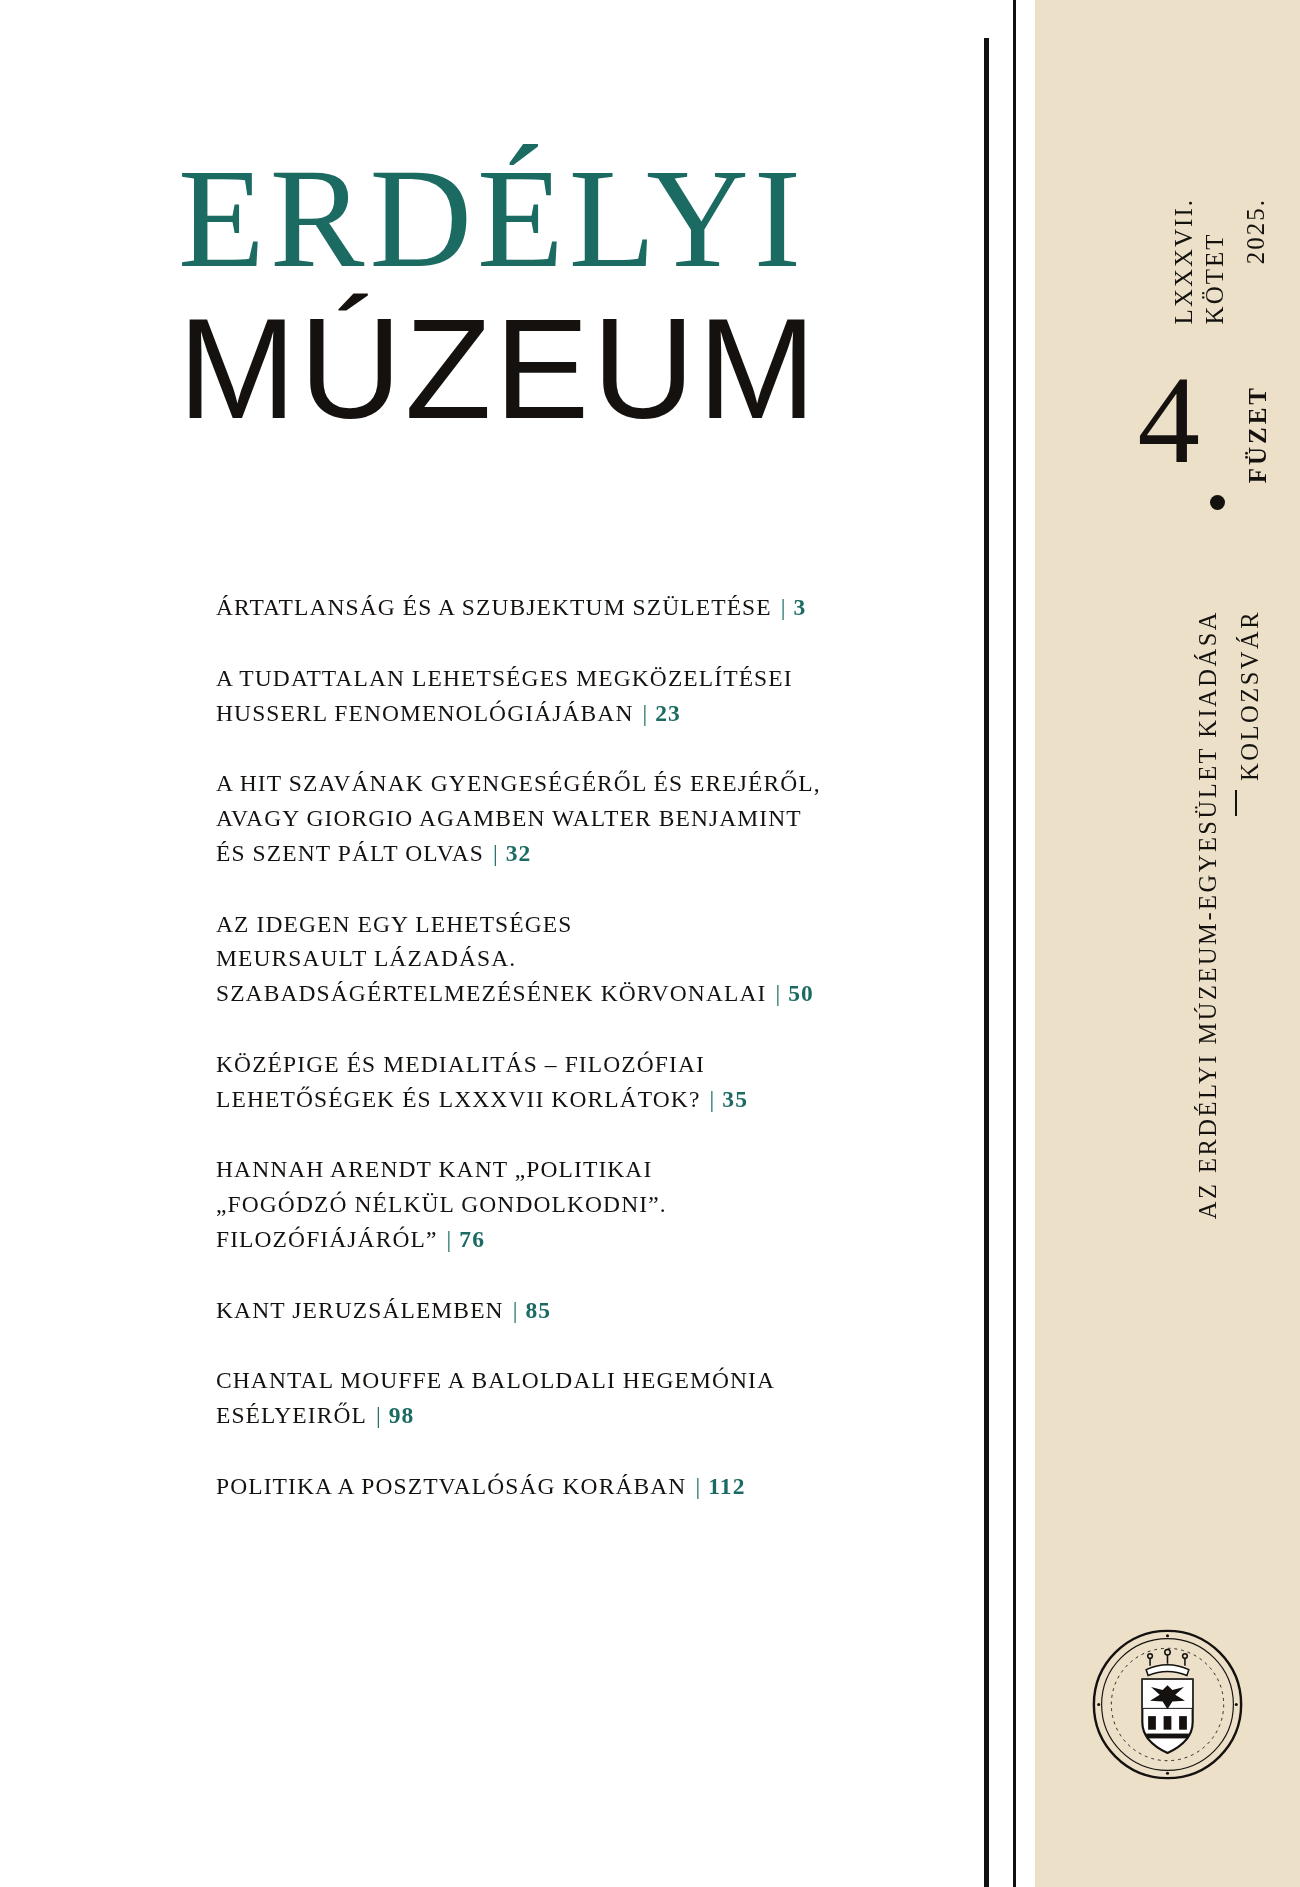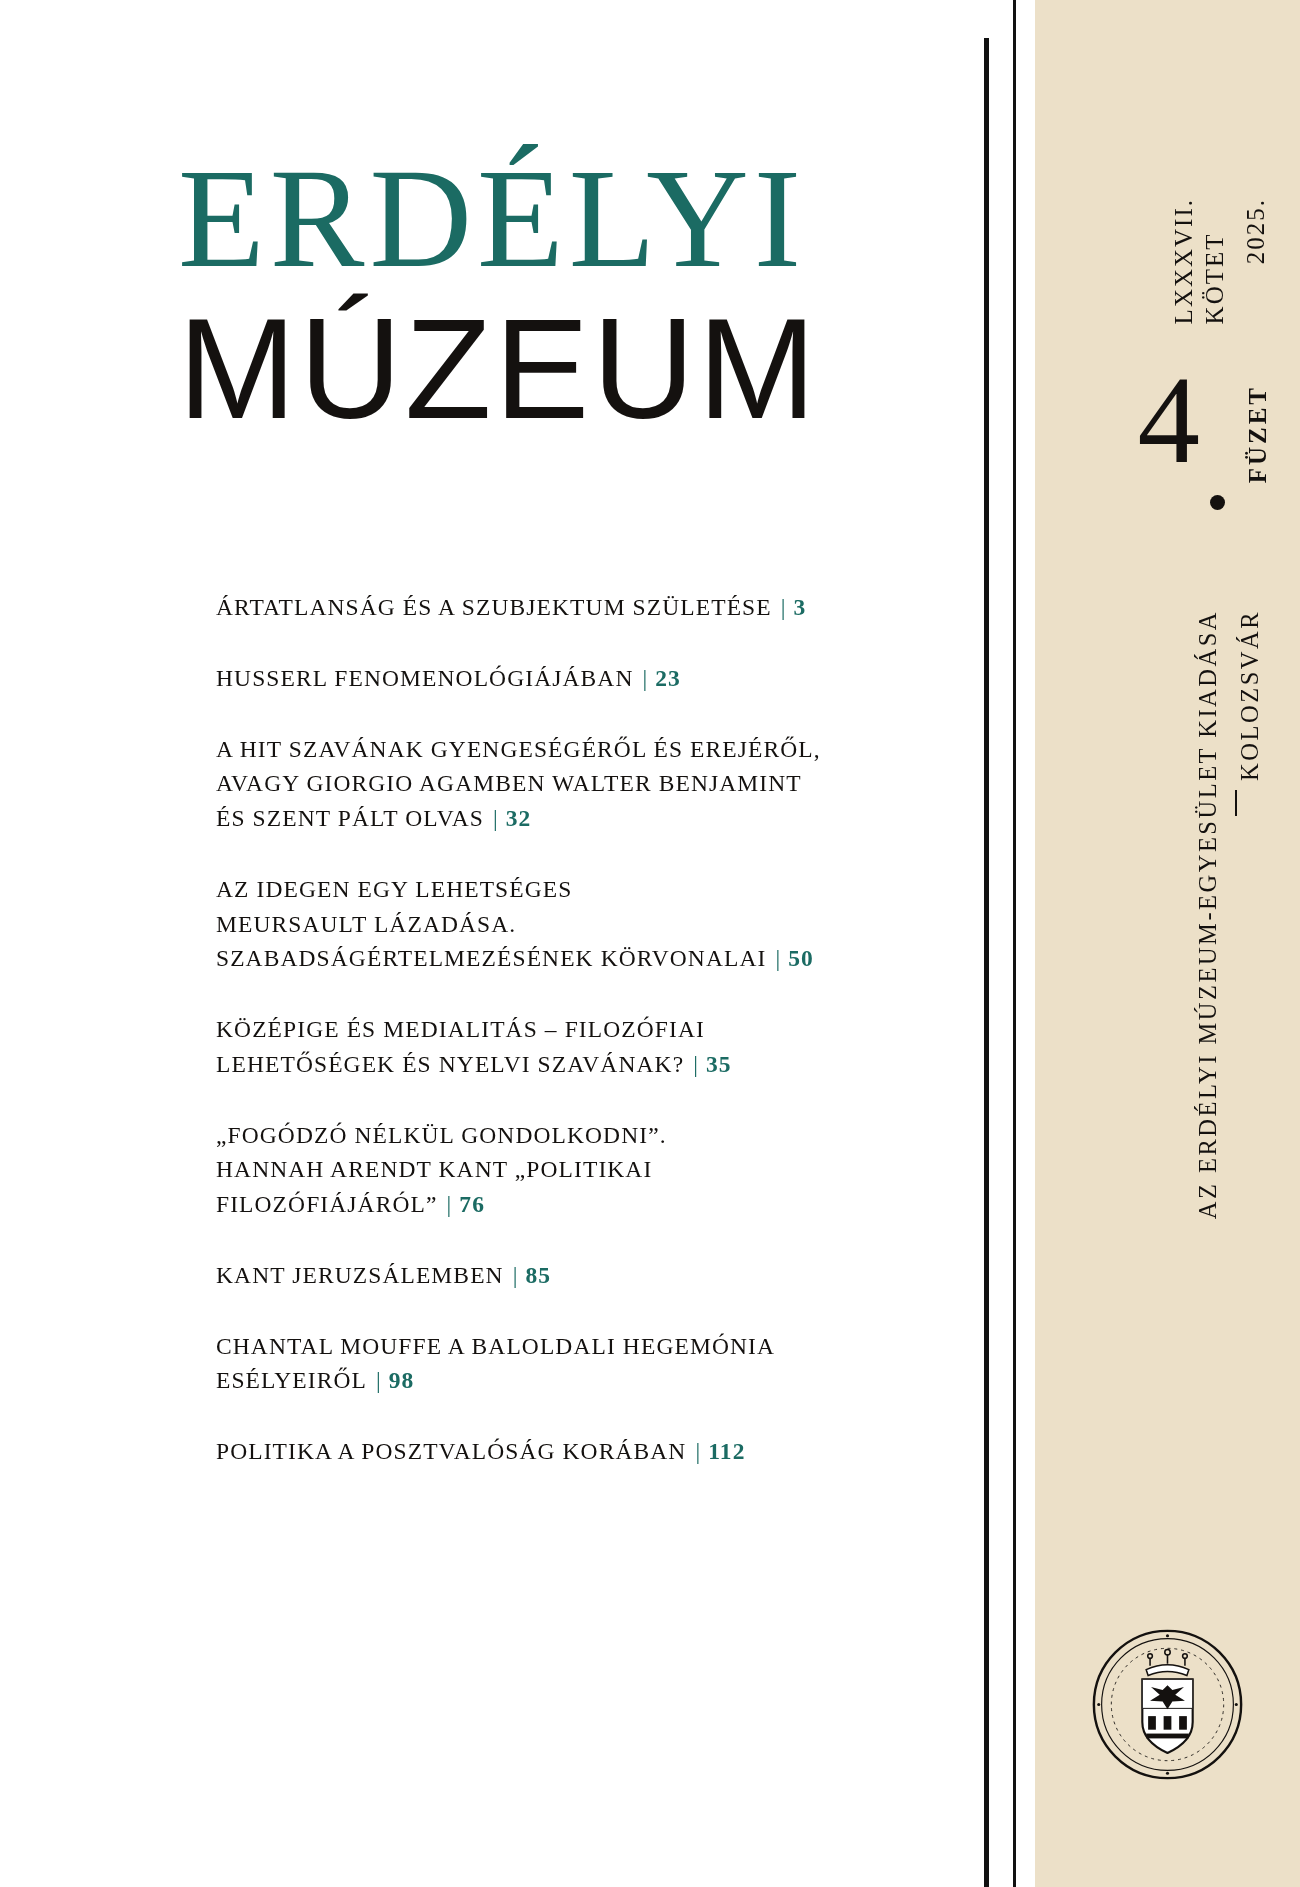--- a/index.html
+++ b/index.html
@@ -209,43 +209,44 @@
 <div class="publisher vertical-text">AZ ERDÉLYI MÚZEUM-EGYESÜLET KIADÁSA</div>
 <div class="pipe-v"></div>
 <div class="place vertical-text">KOLOZSVÁR</div>
 
 <div class="contents">
   <div class="toc-entry">
     <div class="line"><span>ÁRTATLANSÁG ÉS A SZUBJEKTUM SZÜLETÉSE</span><span class="toc-sep">|</span><span class="toc-page">3</span></div>
   </div>
 
   <div class="toc-entry">
+    <div class="line"><span>A TUDATTALAN LEHETSÉGES MEGKÖZELÍTÉSEI</span></div>
     <div class="line"><span>HUSSERL FENOMENOLÓGIÁJÁBAN</span><span class="toc-sep">|</span><span class="toc-page">23</span></div>
   </div>
 
   <div class="toc-entry">
     <div class="line"><span>A HIT SZAVÁNAK GYENGESÉGÉRŐL ÉS EREJÉRŐL,</span></div>
     <div class="line"><span>AVAGY GIORGIO AGAMBEN WALTER BENJAMINT</span></div>
     <div class="line"><span>ÉS SZENT PÁLT OLVAS</span><span class="toc-sep">|</span><span class="toc-page">32</span></div>
   </div>
 
   <div class="toc-entry">
     <div class="line"><span>AZ IDEGEN EGY LEHETSÉGES</span></div>
     <div class="line"><span>MEURSAULT LÁZADÁSA.</span></div>
     <div class="line"><span>SZABADSÁGÉRTELMEZÉSÉNEK KÖRVONALAI</span><span class="toc-sep">|</span><span class="toc-page">50</span></div>
   </div>
 
   <div class="toc-entry">
     <div class="line"><span>KÖZÉPIGE ÉS MEDIALITÁS – FILOZÓFIAI</span></div>
-    <div class="line"><span>LEHETŐSÉGEK ÉS NYELVI SZAVÁNAK?</span><span class="toc-sep">|</span><span class="toc-page">35</span></div>
-  </div>
-
-  <div class="toc-entry">
+    <div class="line"><span>LEHETŐSÉGEK ÉS LXXXVII KORLÁTOK?</span><span class="toc-sep">|</span><span class="toc-page">35</span></div>
+  </div>
+
+  <div class="toc-entry">
+    <div class="line"><span>HANNAH ARENDT KANT „POLITIKAI</span></div>
     <div class="line"><span>„FOGÓDZÓ NÉLKÜL GONDOLKODNI”.</span></div>
-    <div class="line"><span>HANNAH ARENDT KANT „POLITIKAI</span></div>
     <div class="line"><span>FILOZÓFIÁJÁRÓL”</span><span class="toc-sep">|</span><span class="toc-page">76</span></div>
   </div>
 
   <div class="toc-entry">
     <div class="line"><span>KANT JERUZSÁLEMBEN</span><span class="toc-sep">|</span><span class="toc-page">85</span></div>
   </div>
 
   <div class="toc-entry">
     <div class="line"><span>CHANTAL MOUFFE A BALOLDALI HEGEMÓNIA</span></div>
     <div class="line"><span>ESÉLYEIRŐL</span><span class="toc-sep">|</span><span class="toc-page">98</span></div>

